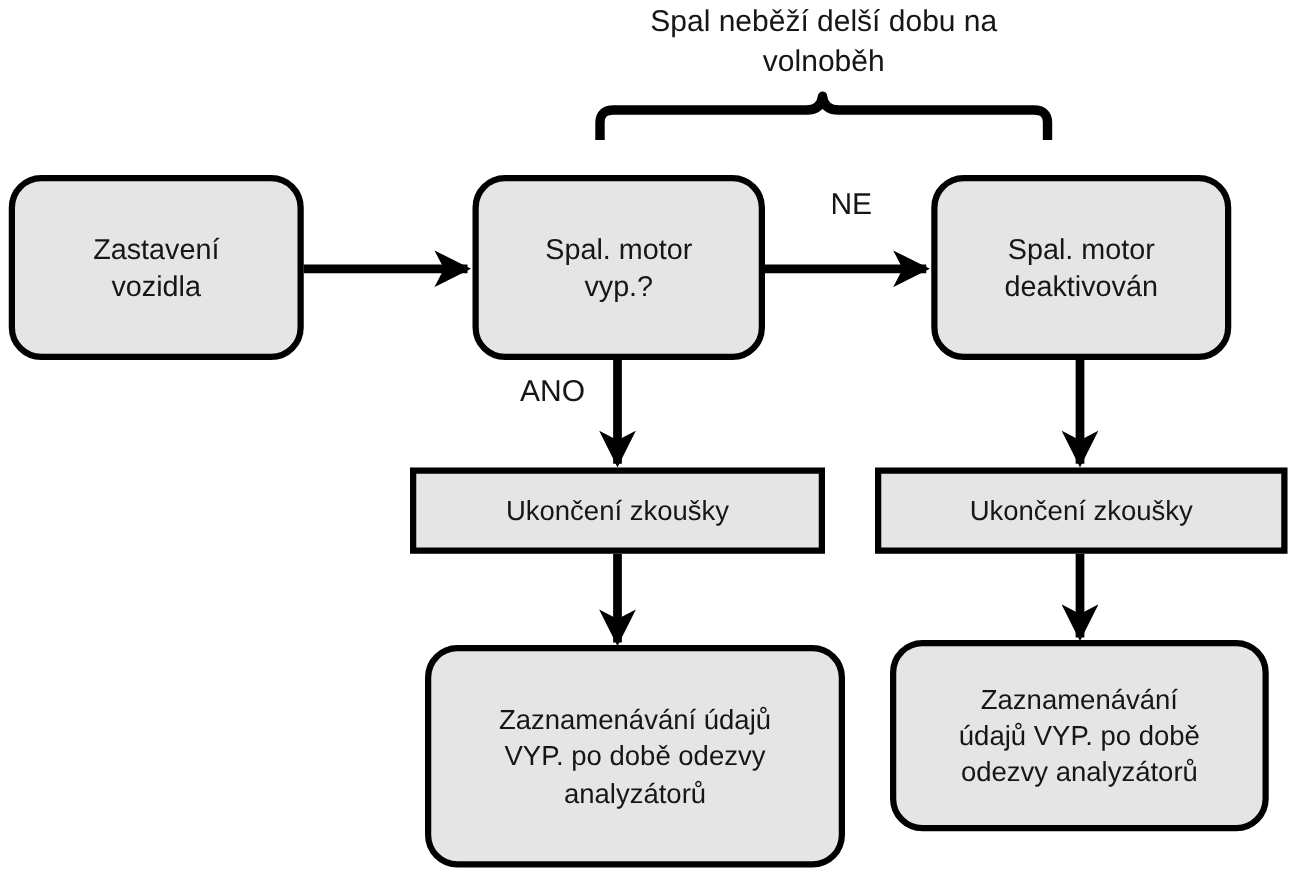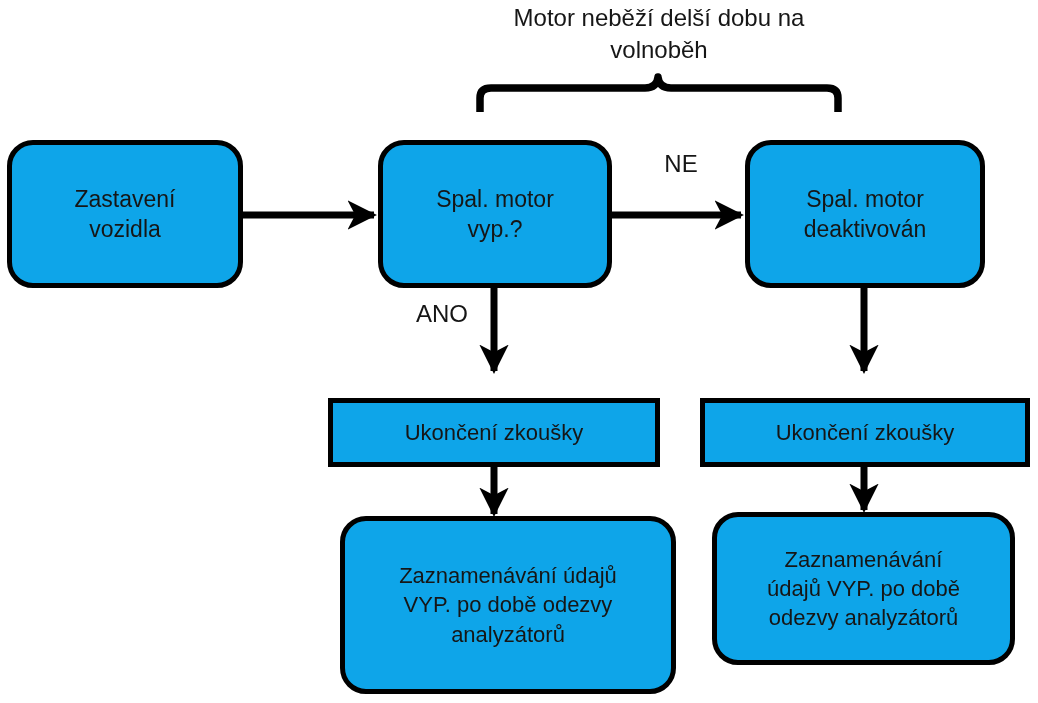--- a/index.html
+++ b/index.html
@@ -15,35 +15,34 @@
     position: relative;
     width: 1038px;
     height: 703px;
     background: #ffffff;
     overflow: hidden;
   }
   .node {
     position: absolute;
     box-sizing: border-box;
     border: 5px solid #000000;
-    background: #0ea5e9;
+    background: #e5e5e5;
     display: flex;
     align-items: center;
     justify-content: center;
     text-align: center;
     line-height: 1.32;
     color: #161616;
     white-space: pre-line;
   }
   .rounded {
     border-radius: 26px;
   }
   .sharp {
     border-radius: 0px;
-    margin-top: 24px;
   }
   .node-text {
     display: block;
     width: 100%;
     white-space: pre-line;
   }
 
   
   #node-stop        { left: 7px;   top: 140px; width: 236px; height: 148px; font-size: 23px; }
   #node-engine-off  { left: 378px; top: 140px; width: 234px; height: 148px; font-size: 23px; }
@@ -84,21 +83,21 @@
     width: 1038px;
     height: 703px;
     pointer-events: none;
   }
 </style>
 </head>
 <body>
 
 <div id="canvas">
 
-  <div id="header-caption">Motor neběží delší dobu na
+  <div id="header-caption">Spal neběží delší dobu na
 volnoběh</div>
 
   <svg id="edges" viewBox="0 0 1038 703" xmlns="http://www.w3.org/2000/svg">
     <defs>
       <marker id="ah" viewBox="0 0 10 10" refX="9" refY="5" markerWidth="4.2" markerHeight="4.2" orient="auto-start-reverse">
         <path d="M 0 0 L 10 5 L 0 10 L 2.6 5 z" fill="#000000"></path>
       </marker>
     </defs>
 
     <g>

